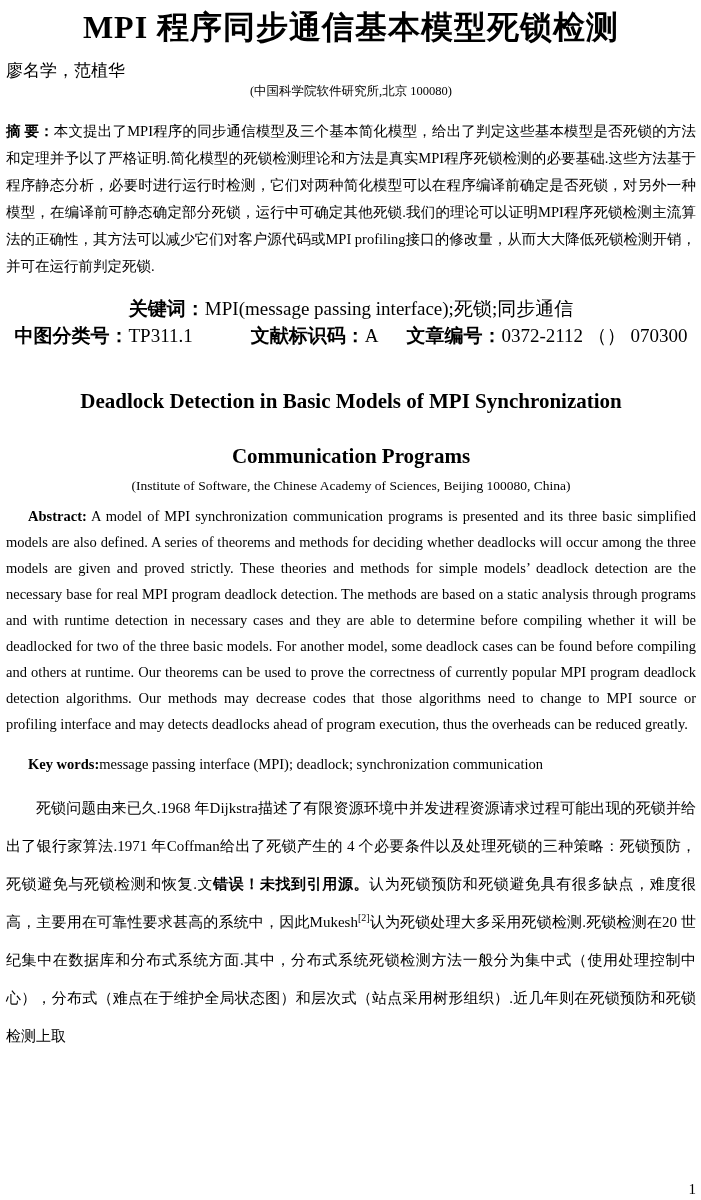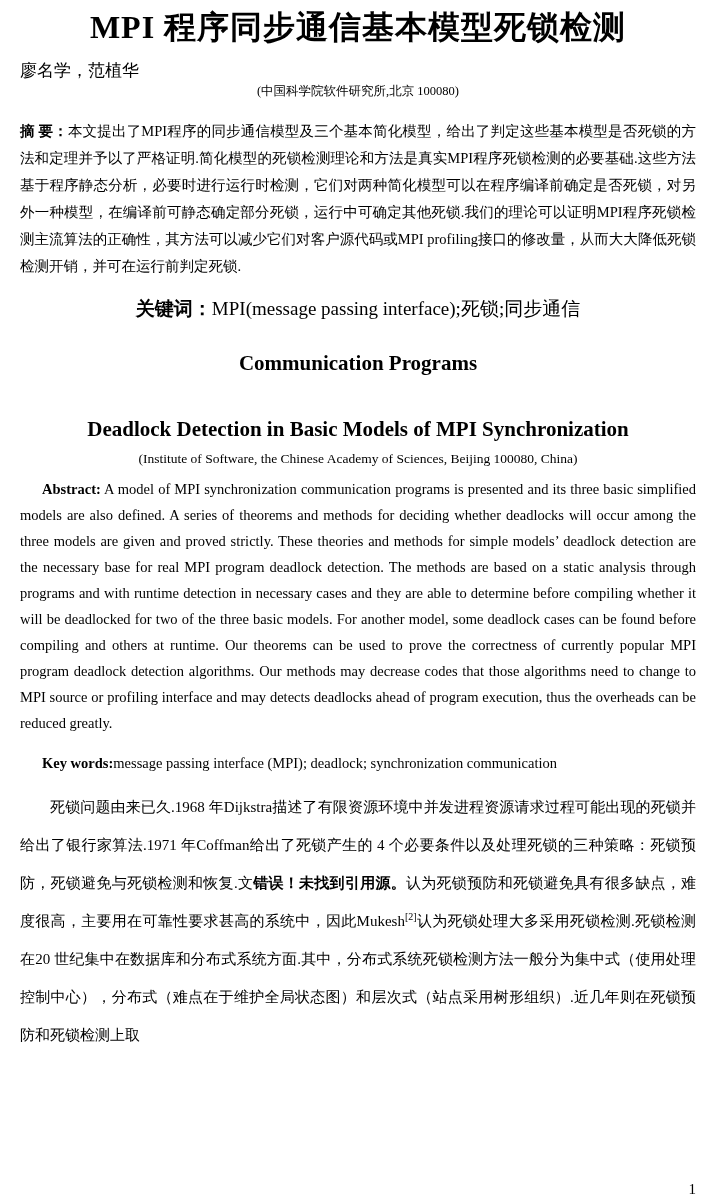--- a/index.html
+++ b/index.html
@@ -12,21 +12,21 @@
     height: 1200px;
     position: relative;
     overflow: hidden;
     color: #000;
     font-family: "Liberation Serif", "DejaVu Serif", serif;
   }
   .page {
     box-sizing: border-box;
     width: 701px;
     height: 1200px;
-    padding: 4px 5px 0 20px;
+    padding: 4px 5px 0 6px;
     position: relative;
   }
   .title-zh {
     margin: 2px 0 0 0;
     text-align: center;
     font-size: 32px;
     font-weight: 700;
     letter-spacing: 1px;
     line-height: 42px;
   }
@@ -127,23 +127,24 @@
   <h1 class="title-zh">MPI 程序同步通信基本模型死锁检测</h1>
 
   <div class="authors-zh">廖名学，范植华</div>
 
   <div class="affiliation-zh">(中国科学院软件研究所,北京 100080)</div>
 
   <p class="abs-zh"><span class="bold-label">摘 要：</span><span>本文提出了MPI程序的同步通信模型及三个基本简化模型，给出了判定这些基本模型是否死锁的方法和定理并予以了严格证明.简化模型的死锁检测理论和方法是真实MPI程序死锁检测的必要基础.这些方法基于程序静态分析，必要时进行运行时检测，它们对两种简化模型可以在程序编译前确定是否死锁，对另外一种模型，在编译前可静态确定部分死锁，运行中可确定其他死锁.我们的理论可以证明MPI程序死锁检测主流算法的正确性，其方法可以减少它们对客户源代码或MPI profiling接口的修改量，从而大大降低死锁检测开销，并可在运行前判定死锁.</span></p>
 
   <div class="kw-line"><span class="bold-label">关键词：</span><span>MPI(message passing interface);死锁;同步通信</span></div>
 
+  <div class="meta-line"><span class="bold-label">中图分类号：</span><span>TP311.1</span><span class="bold-label meta-item-2">文献标识码：</span><span>A</span><span class="bold-label meta-item-3">文章编号：</span><span>0372-2112 （） 070300</span></div>
 
+  <div class="title-en">Deadlock Detection in Basic Models of MPI Synchronization</div>
   <div class="title-en title-en-line2">Communication Programs</div>
-  <div class="title-en">Deadlock Detection in Basic Models of MPI Synchronization</div>
 
 
   <div class="affiliation-en">(Institute of Software, the Chinese Academy of Sciences, Beijing 100080, China)</div>
 
   <p class="abs-en"><span class="bold-label">Abstract:</span><span> A model of MPI synchronization communication programs is presented and its three basic simplified models are also defined. A series of theorems and methods for deciding whether deadlocks will occur among the three models are given and proved strictly. These theories and methods for simple models’ deadlock detection are the necessary base for real MPI program deadlock detection. The methods are based on a static analysis through programs and with runtime detection in necessary cases and they are able to determine before compiling whether it will be deadlocked for two of the three basic models. For another model, some deadlock cases can be found before compiling and others at runtime. Our theorems can be used to prove the correctness of currently popular MPI program deadlock detection algorithms. Our methods may decrease codes that those algorithms need to change to MPI source or profiling interface and may detects deadlocks ahead of program execution, thus the overheads can be reduced greatly.</span></p>
 
   <div class="kw-en"><span class="bold-label">Key words:</span><span>message passing interface (MPI); deadlock; synchronization communication</span></div>
 
 
   <p class="intro-para"><span>死锁问题由来已久.1968 年Dijkstra描述了有限资源环境中并发进程资源请求过程可能出现的死锁并给出了银行家算法.1971 年Coffman给出了死锁产生的 4 个必要条件以及处理死锁的三种策略：死锁预防，死锁避免与死锁检测和恢复.文</span><span class="error-ref">错误！未找到引用源。</span><span>认为死锁预防和死锁避免具有很多缺点，难度很高，主要用在可靠性要求甚高的系统中，因此Mukesh</span><sup class="cite">[2]</sup><span>认为死锁处理大多采用死锁检测.死锁检测在20 世纪集中在数据库和分布式系统方面.其中，分布式系统死锁检测方法一般分为集中式（使用处理控制中心），分布式（难点在于维护全局状态图）和层次式（站点采用树形组织）.近几年则在死锁预防和死锁检测上取</span></p>

